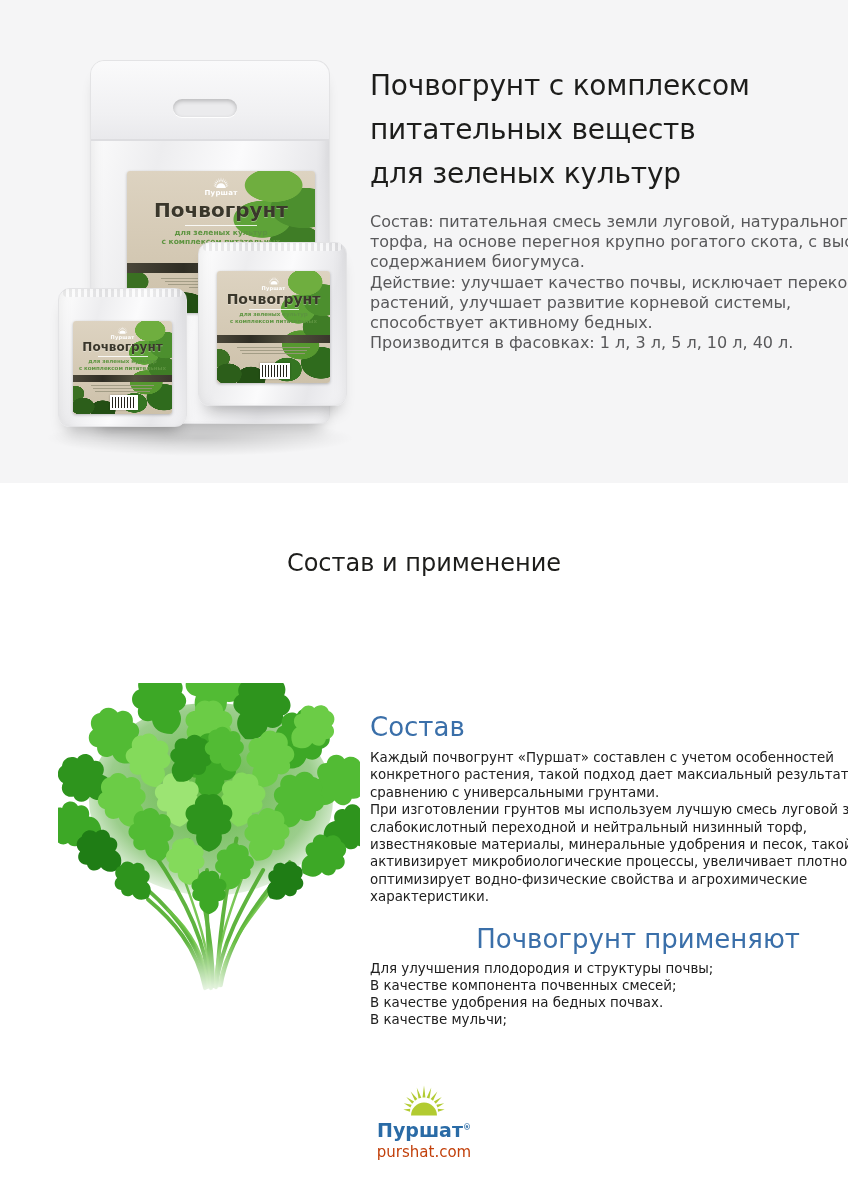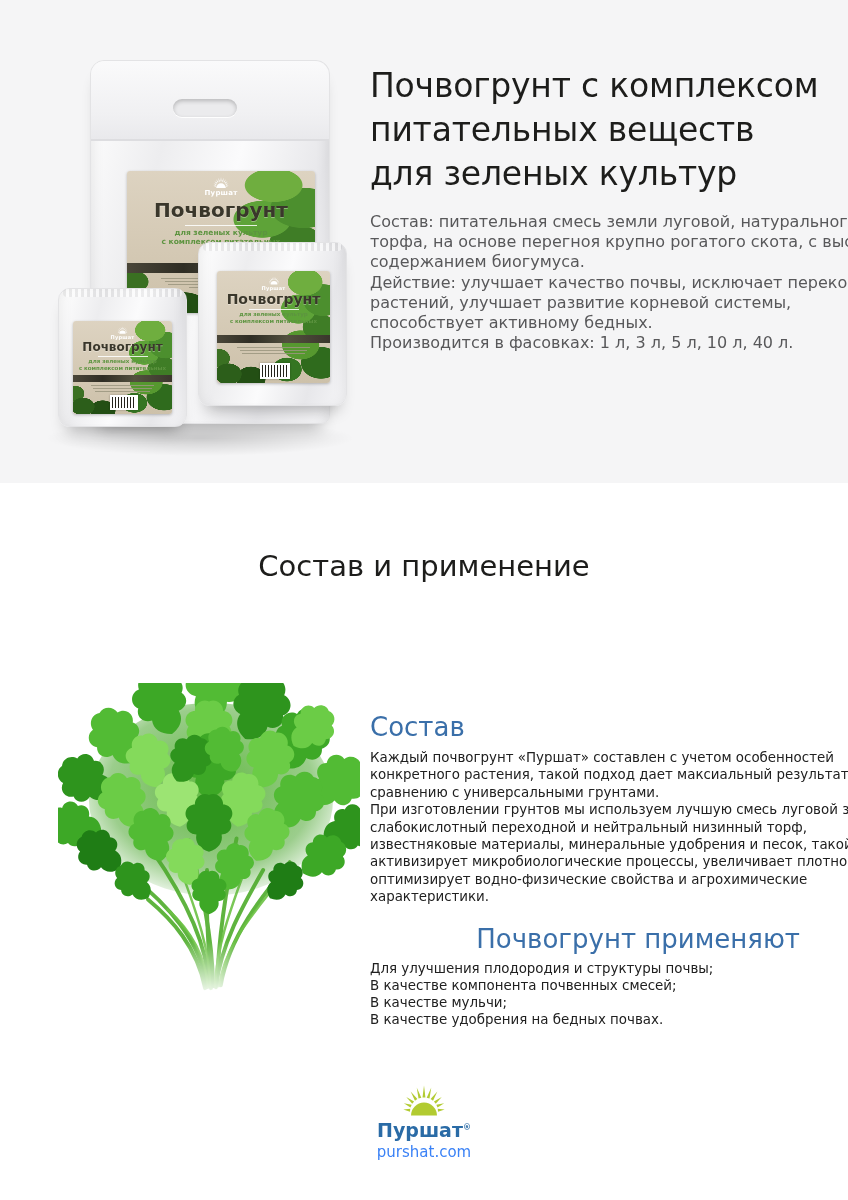--- a/index.html
+++ b/index.html
@@ -2,21 +2,21 @@
 <html><head>
 <meta charset="utf-8">
 <style>
   html,body{margin:0;padding:0;background:#fff;}
   body{font-family:"DejaVu Sans","Liberation Sans",sans-serif;-webkit-font-smoothing:antialiased;}
   .page{position:relative;width:848px;height:1200px;background:#ffffff;overflow:hidden;margin:0 auto;}
 
   
   .hero{position:absolute;left:0;top:0;width:848px;height:483px;background:#f5f5f6;}
   .hero-text{position:absolute;left:370px;top:64px;width:450px;}
-  .product-title{margin:0;font-size:33px;line-height:44px;font-weight:400;color:#1d1d1b;letter-spacing:-.2px;}
+  .product-title{margin:0;font-size:28px;line-height:44px;font-weight:400;color:#1d1d1b;letter-spacing:-.2px;}
   .product-title div{white-space:nowrap;}
   .hero-desc{margin-top:16px;font-size:16px;line-height:20.2px;color:#58585a;}
   .hero-desc div{white-space:nowrap;}
 
   
   .product-shot{position:absolute;left:40px;top:60px;width:320px;height:380px;}
   .ground-shadow{position:absolute;left:6px;right:6px;bottom:-16px;height:36px;
     background:radial-gradient(closest-side,rgba(0,0,0,.16),rgba(0,0,0,0));}
   .bag{position:absolute;background:linear-gradient(105deg,#ffffff 0%,#ededef 28%,#fbfbfc 52%,#e7e7ea 78%,#f6f6f8 100%);
     border:1px solid #e3e3e5;box-shadow:0 12px 16px -9px rgba(0,0,0,.30), inset 10px 0 14px -10px rgba(0,0,0,.10), inset -10px 0 14px -10px rgba(0,0,0,.10);}
@@ -81,36 +81,36 @@
   .fine-lines i:nth-child(4){width:34%;}
   .barcode{position:absolute;z-index:1;background:
     repeating-linear-gradient(90deg,#23211a 0 1px,#ffffff 1px 3px);
     border:2px solid #fff;box-shadow:0 0 2px rgba(0,0,0,.3);}
   .label-lg .barcode{width:32px;height:15px;left:50%;margin-left:-18px;bottom:5px;}
   .label-rt .barcode{width:26px;height:12px;left:50%;margin-left:-14px;bottom:4px;}
   .label-lt .barcode{width:24px;height:11px;left:50%;margin-left:-13px;bottom:4px;}
 
   
   .section-heading{position:absolute;left:0;top:549px;width:848px;margin:0;text-align:center;
-    font-size:29px;font-weight:400;color:#1d1d1b;}
+    font-size:24px;font-weight:400;color:#1d1d1b;}
   .parsley{position:absolute;left:58px;top:683px;width:302px;height:315px;}
   .info-col{position:absolute;left:370px;top:712px;width:430px;}
   .info-heading{margin:0;font-size:26px;font-weight:400;color:#3a6fa9;}
   .info-lines{margin-top:7px;font-size:13.4px;line-height:17.4px;color:#202020;}
   .info-lines div{white-space:nowrap;}
   .info-heading.second{margin-top:18px;text-align:right;}
   .apply-lines{margin-top:6px;font-size:13.4px;line-height:17px;color:#202020;}
 
   
   .footer-logo{position:absolute;left:0;top:1084px;width:848px;display:flex;flex-direction:column;align-items:center;
     text-decoration:none;cursor:pointer;}
   .footer-sun{color:#b2cb31;}
   .footer-brand{margin-top:1px;font-size:19px;font-weight:bold;color:#2a6ba6;line-height:20px;text-align:right;}
   .footer-brand sup{font-size:8px;color:#2a6ba6;}
-  .footer-site{margin-top:3px;font-size:15px;color:#3b82f6;}
+  .footer-site{margin-top:3px;font-size:15px;color:#c2410c;}
 
   .hidden-defs{position:absolute;width:0;height:0;overflow:hidden;}
 </style>
 </head>
 <body>
 
 <svg class="hidden-defs" aria-hidden="true">
   <defs>
     <g id="sun">
       <path d="M-25,8 A25,25 0 0 1 25,8 Z"></path>
@@ -313,22 +313,22 @@
       <div>слабокислотный переходной и нейтральный низинный торф,</div>
       <div>известняковые материалы, минеральные удобрения и песок, такой состав</div>
       <div>активизирует микробиологические процессы, увеличивает плотность,</div>
       <div>оптимизирует водно-физические свойства и агрохимические</div>
       <div>характеристики.</div>
     </div>
     <h3 class="info-heading second">Почвогрунт применяют</h3>
     <div class="apply-lines">
       <div>Для улучшения плодородия и структуры почвы;</div>
       <div>В качестве компонента почвенных смесей;</div>
+      <div>В качестве удобрения на бедных почвах.</div>
       <div>В качестве мульчи;</div>
-      <div>В качестве удобрения на бедных почвах.</div>
     </div>
   </div>
 
   <a class="footer-logo">
     <svg class="footer-sun" width="54" height="33" viewBox="-52 -52 104 62">
         <use href="#sun" fill="currentColor"></use>
       </svg>
     <div class="footer-brand"><span>Пуршат</span><sup>®</sup></div>
     <div class="footer-site">purshat.com</div>
   </a>

